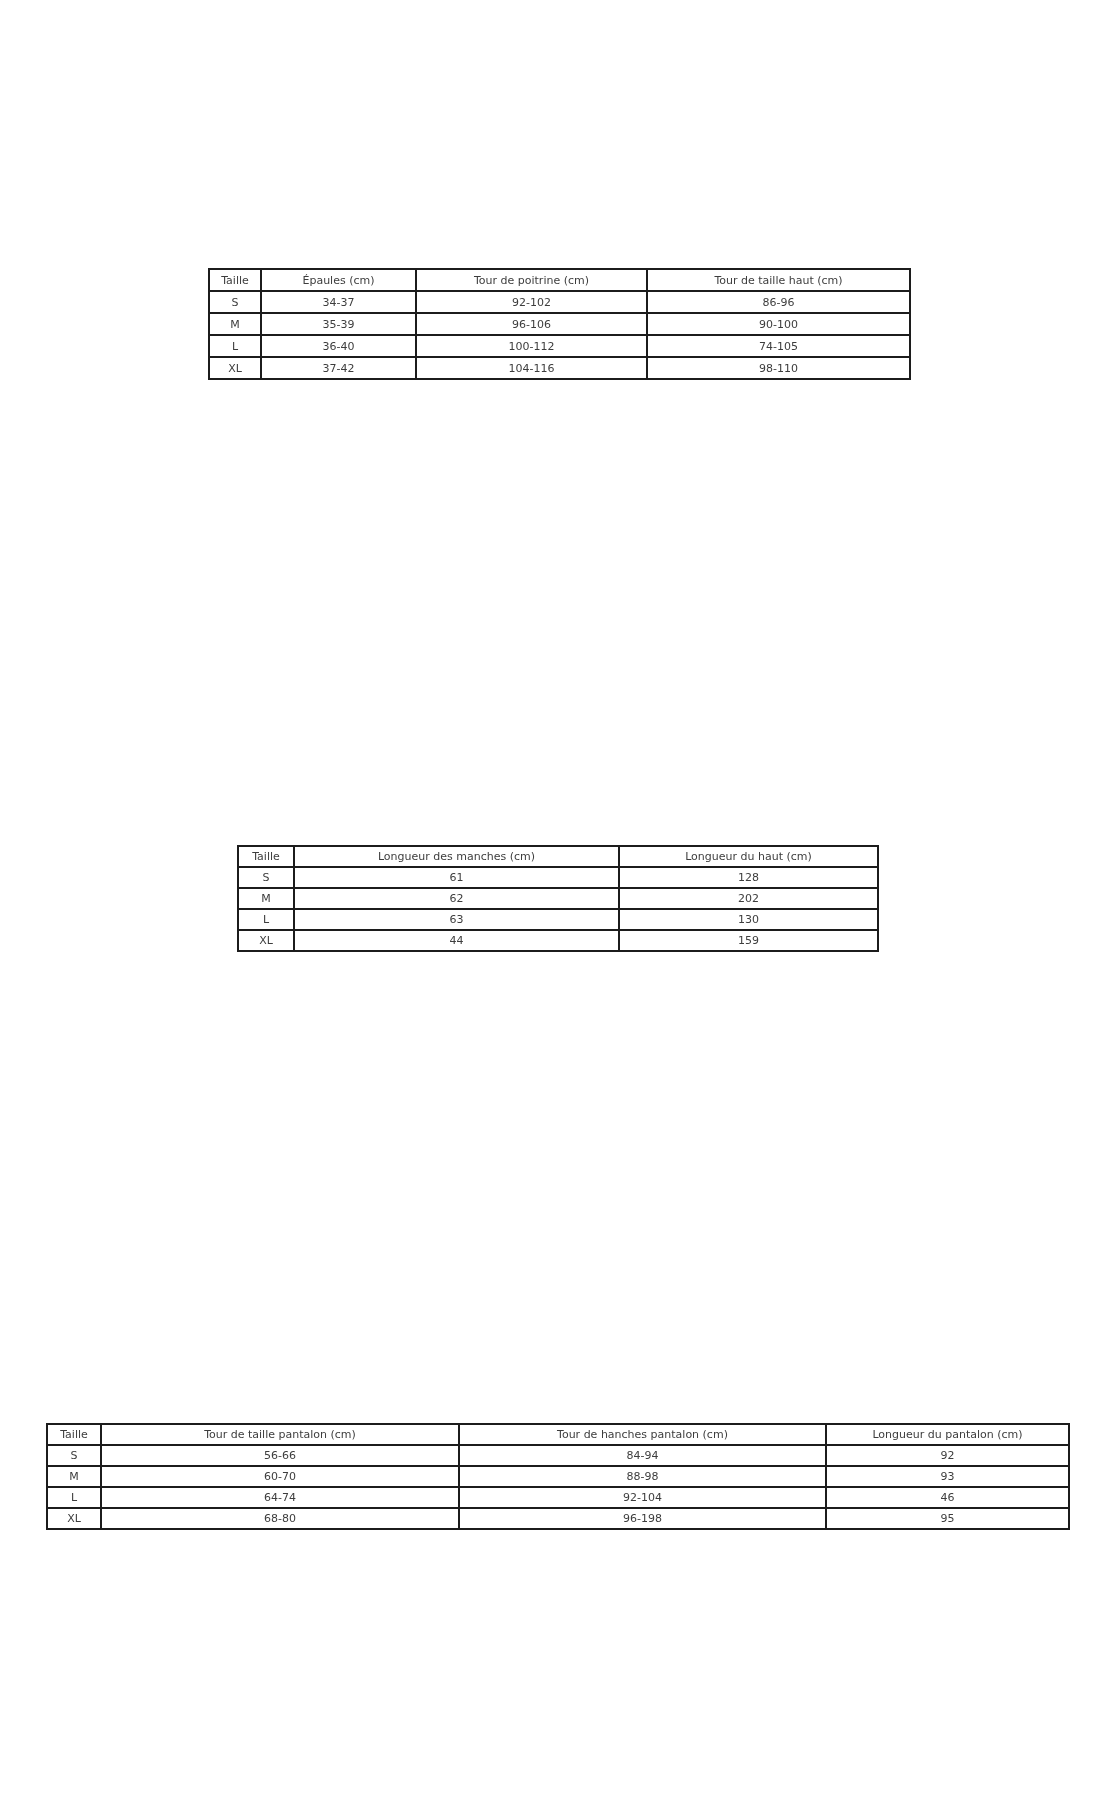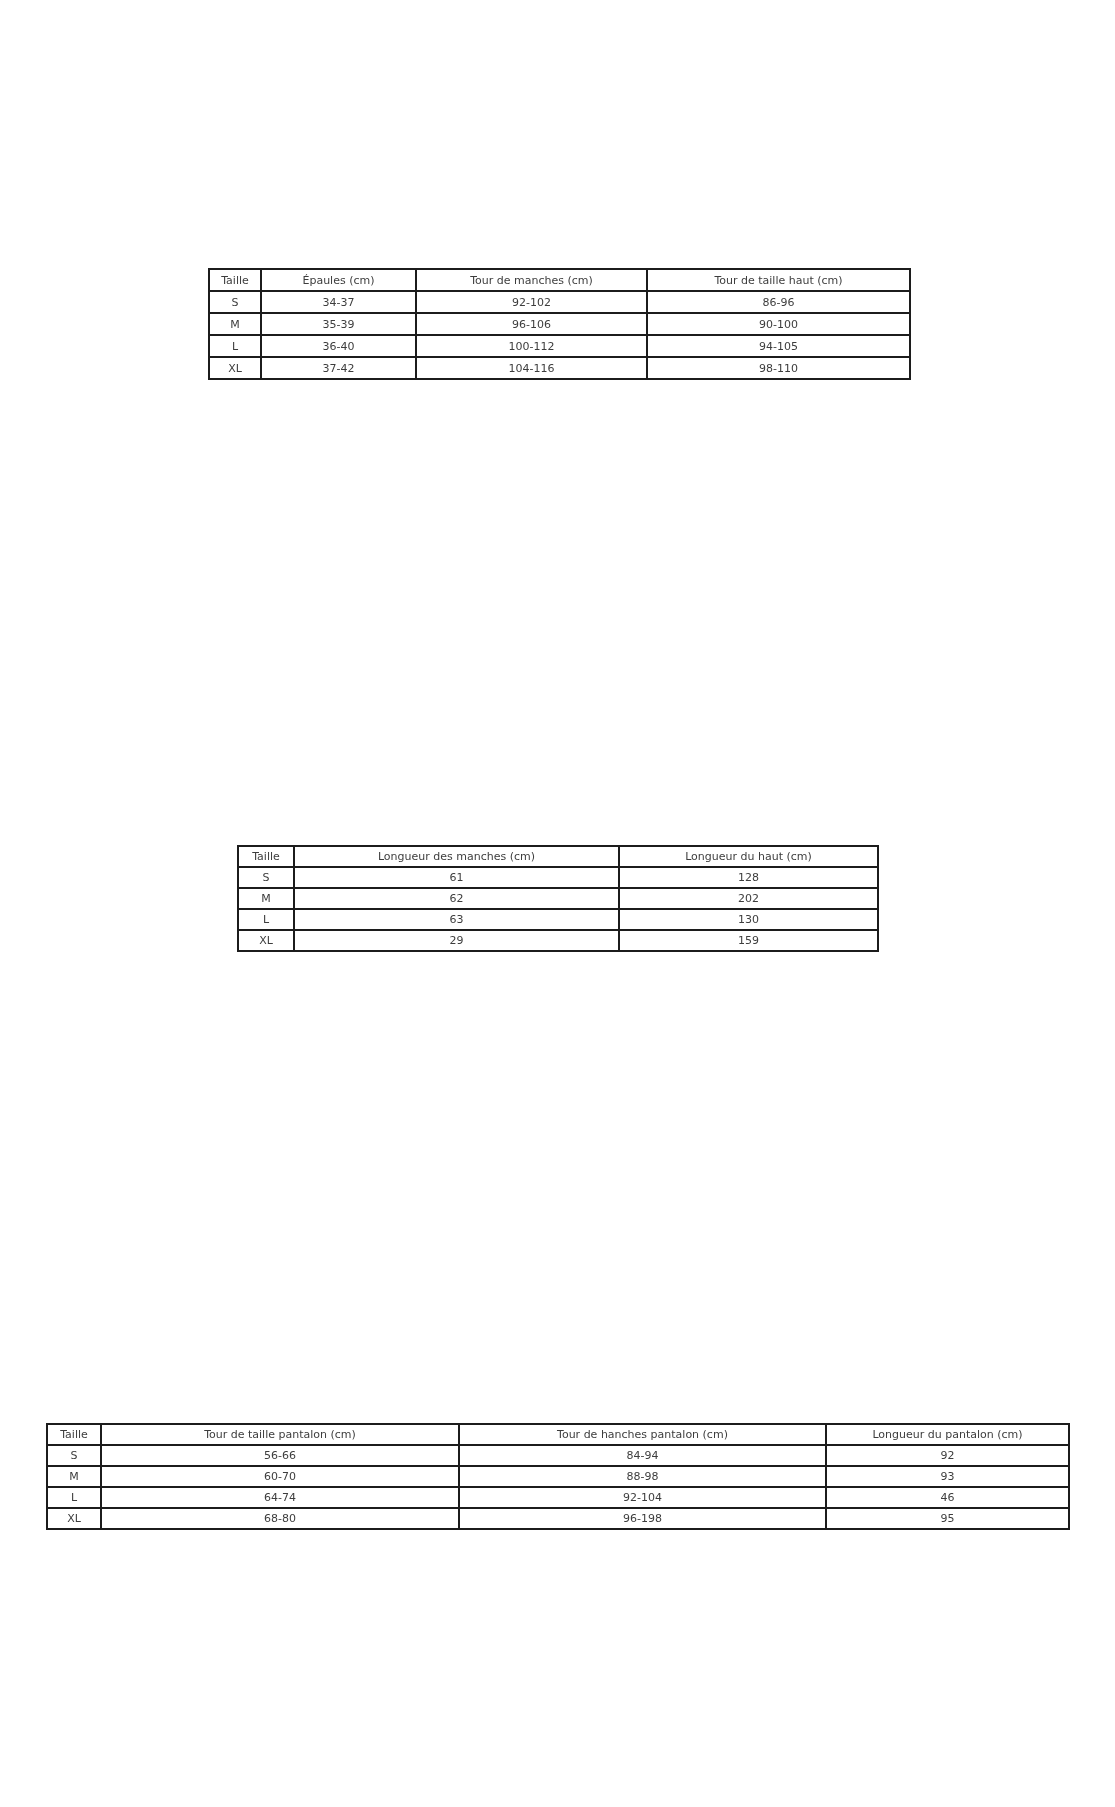--- a/index.html
+++ b/index.html
@@ -79,42 +79,42 @@
     <colgroup>
       <col style="width:52px">
         <col style="width:155px">
         <col style="width:231px">
         <col style="width:263px">
     </colgroup>
     <thead>
         <tr>
           <th>Taille</th>
           <th>Épaules (cm)</th>
-          <th>Tour de manches (cm)</th>
+          <th>Tour de poitrine (cm)</th>
           <th>Tour de taille haut (cm)</th>
         </tr>
       </thead>
     <tbody>
         <tr>
           <td>S</td>
           <td>34-37</td>
           <td>92-102</td>
           <td>86-96</td>
         </tr>
         <tr>
           <td>M</td>
           <td>35-39</td>
           <td>96-106</td>
           <td>90-100</td>
         </tr>
         <tr>
           <td>L</td>
           <td>36-40</td>
           <td>100-112</td>
-          <td>94-105</td>
+          <td>74-105</td>
         </tr>
         <tr>
           <td>XL</td>
           <td>37-42</td>
           <td>104-116</td>
           <td>98-110</td>
         </tr>
       </tbody>
   </table>
 
@@ -142,21 +142,21 @@
           <td>62</td>
           <td>202</td>
         </tr>
         <tr>
           <td>L</td>
           <td>63</td>
           <td>130</td>
         </tr>
         <tr>
           <td>XL</td>
-          <td>29</td>
+          <td>44</td>
           <td>159</td>
         </tr>
       </tbody>
   </table>
 
   <table class="size-table" id="table-2">
     <colgroup>
       <col style="width:54px">
         <col style="width:358px">
         <col style="width:367px">

